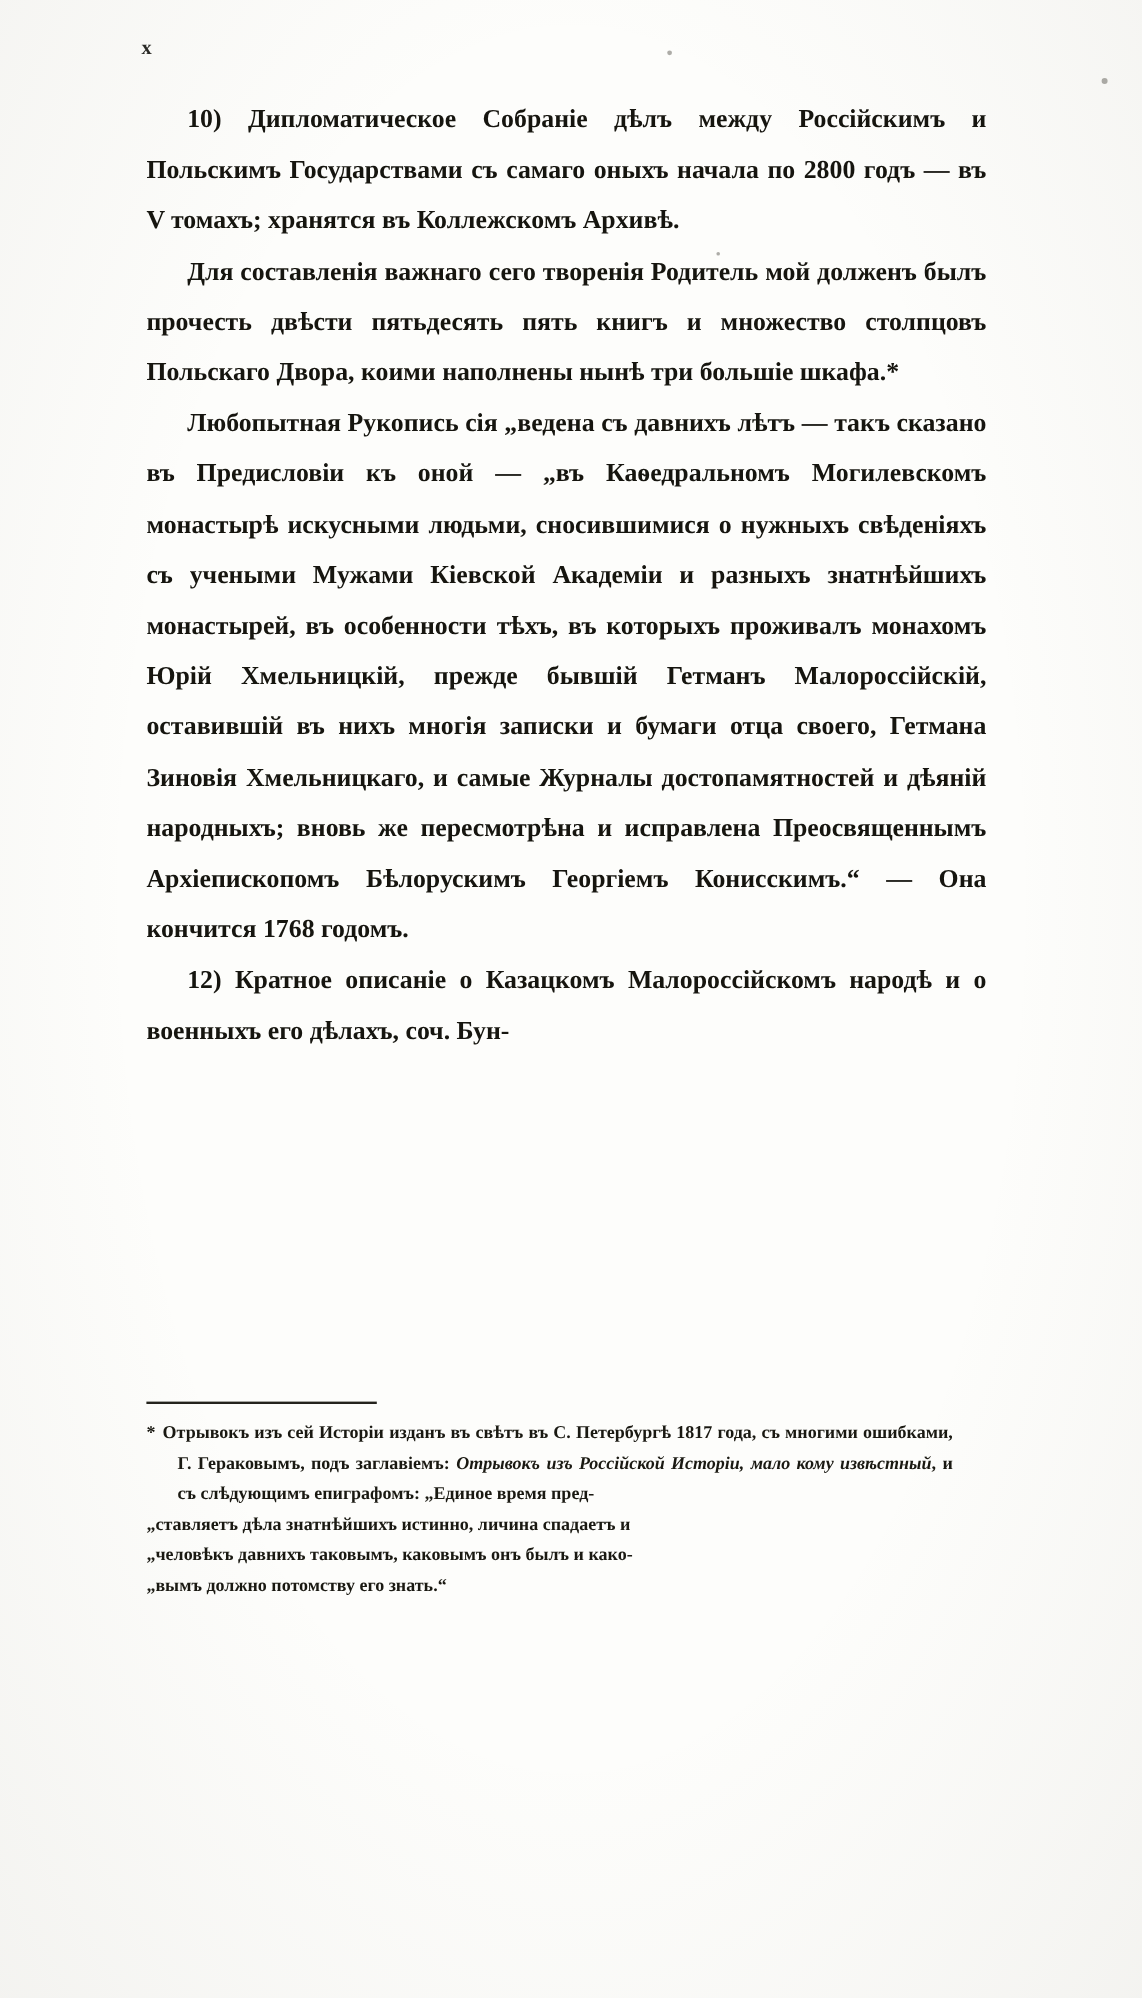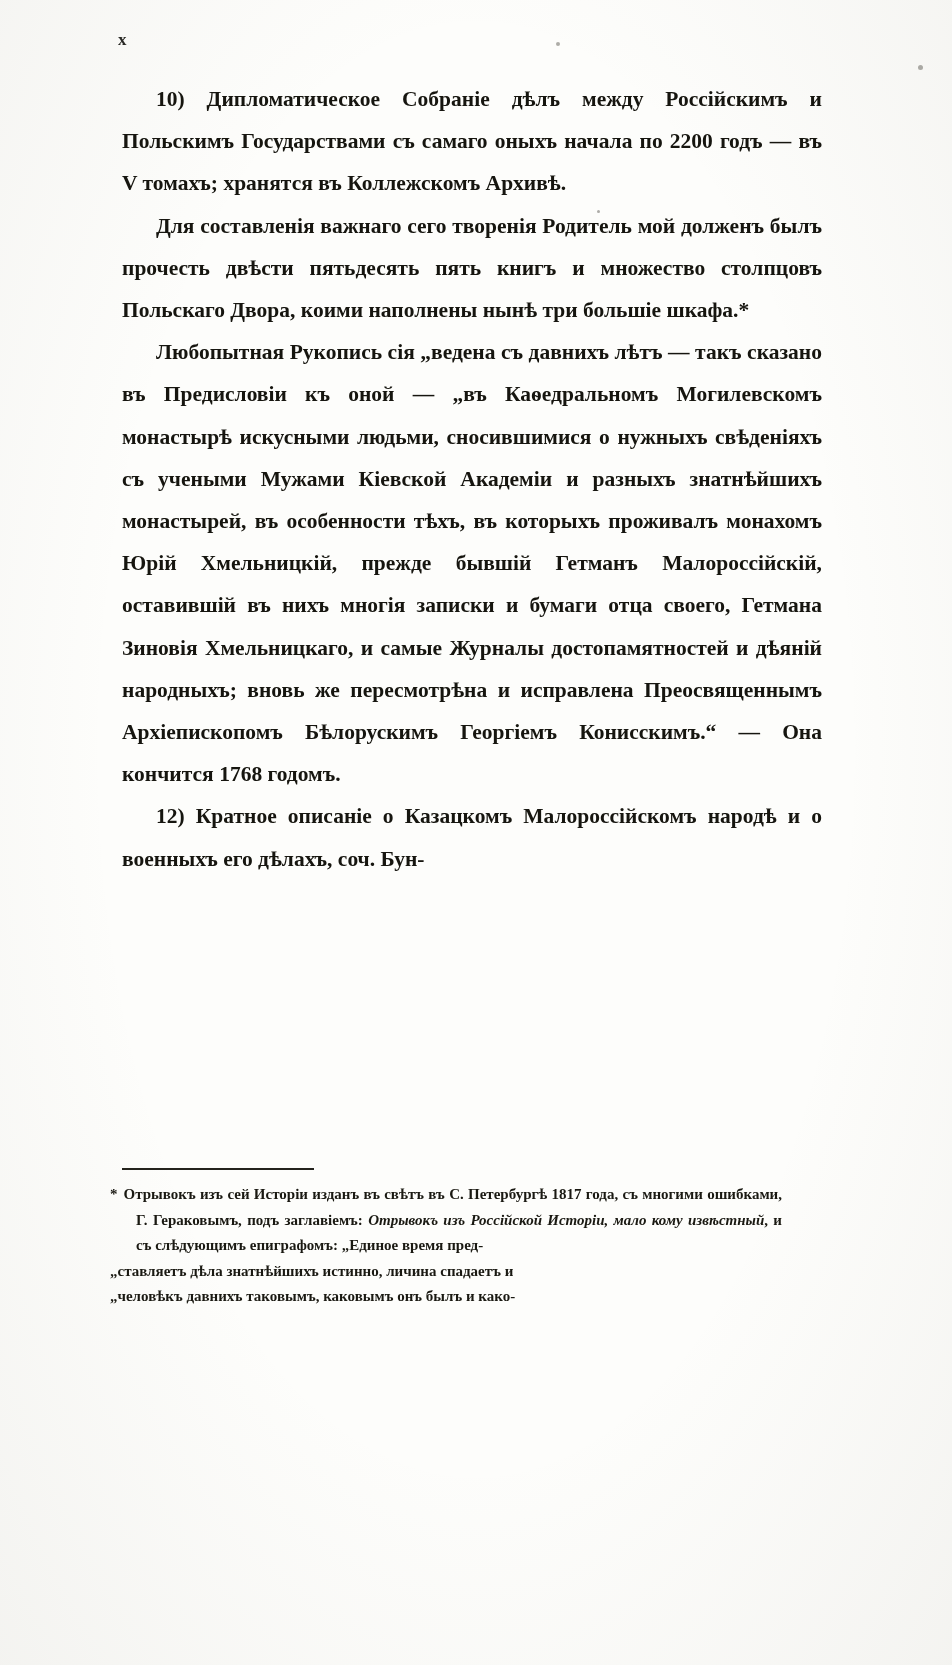--- a/index.html
+++ b/index.html
@@ -69,21 +69,21 @@
   .rule {
     position: absolute;
     left: 122px;
     top: 1168px;
     width: 192px;
     height: 2px;
     background: #24231d;
   }
   .footnote {
     position: absolute;
-    left: 110px;
+    left: 122px;
     top: 1182px;
     width: 672px;
     font-size: 15px;
     line-height: 25.6px;
     text-align: justify;
     color: #1a1912;
     font-weight: 600;
   }
   .footnote p { margin: 0; text-indent: 0; }
   .footnote .ast { margin-right: 6px; }
@@ -95,27 +95,28 @@
 
 <div class="page">
 
   <div class="folio">x</div>
 
   <div class="speck s1"></div>
   <div class="speck s2"></div>
   <div class="speck s3"></div>
 
   <div class="body-text">
-    <p>10) Дипломатическое Собраніе дѣлъ между Россійскимъ и Польскимъ Государствами съ самаго оныхъ начала по 2200 годъ — въ V томахъ; хранятся въ Коллежскомъ Архивѣ.</p>
+    <p>10) Дипломатическое Собраніе дѣлъ между Россійскимъ и Польскимъ Государствами съ самаго оныхъ начала по 2800 годъ — въ V томахъ; хранятся въ Коллежскомъ Архивѣ.</p>
     <p>Для составленія важнаго сего творенія Родитель мой долженъ былъ прочесть двѣсти пятьдесять пять книгъ и множество столпцовъ Польскаго Двора, коими наполнены нынѣ три большіе шкафа.*</p>
     <p>Любопытная Рукопись сія „ведена съ давнихъ лѣтъ — такъ сказано въ Предисловіи къ оной — „въ Каѳедральномъ Могилевскомъ монастырѣ искусными людьми, сносившимися о нужныхъ свѣденіяхъ съ учеными Мужами Кіевской Академіи и разныхъ знатнѣйшихъ монастырей, въ особенности тѣхъ, въ которыхъ проживалъ монахомъ Юрій Хмельницкій, прежде бывшій Гетманъ Малороссійскій, оставившій въ нихъ многія записки и бумаги отца своего, Гетмана Зиновія Хмельницкаго, и самые Журналы достопамятностей и дѣяній народныхъ; вновь же пересмотрѣна и исправлена Преосвященнымъ Архіепископомъ Бѣлорускимъ Георгіемъ Конисскимъ.“ — Она кончится 1768 годомъ.</p>
     <p>12) Кратное описаніе о Казацкомъ Малороссійскомъ народѣ и о военныхъ его дѣлахъ, соч. Бун-</p>
   </div>
 
   <div class="rule"></div>
 
   <div class="footnote">
     <p class="hang"><span class="ast">*</span><span>Отрывокъ изъ сей Исторіи изданъ въ свѣтъ въ С. Петербургѣ 1817 года, съ многими ошибками, Г. Гераковымъ, подъ заглавіемъ: </span><span class="ital">Отрывокъ изъ Россійской Исторіи, мало кому извѣстный</span><span>, и съ слѣдующимъ епиграфомъ: „Единое время пред-</span></p>
     <p>„ставляетъ дѣла знатнѣйшихъ истинно, личина спадаетъ и</p>
     <p>„человѣкъ давнихъ таковымъ, каковымъ онъ былъ и како-</p>
+    <p>„вымъ должно потомству его знать.“</p>
   </div>
 
 </div>
 
 </body></html>

